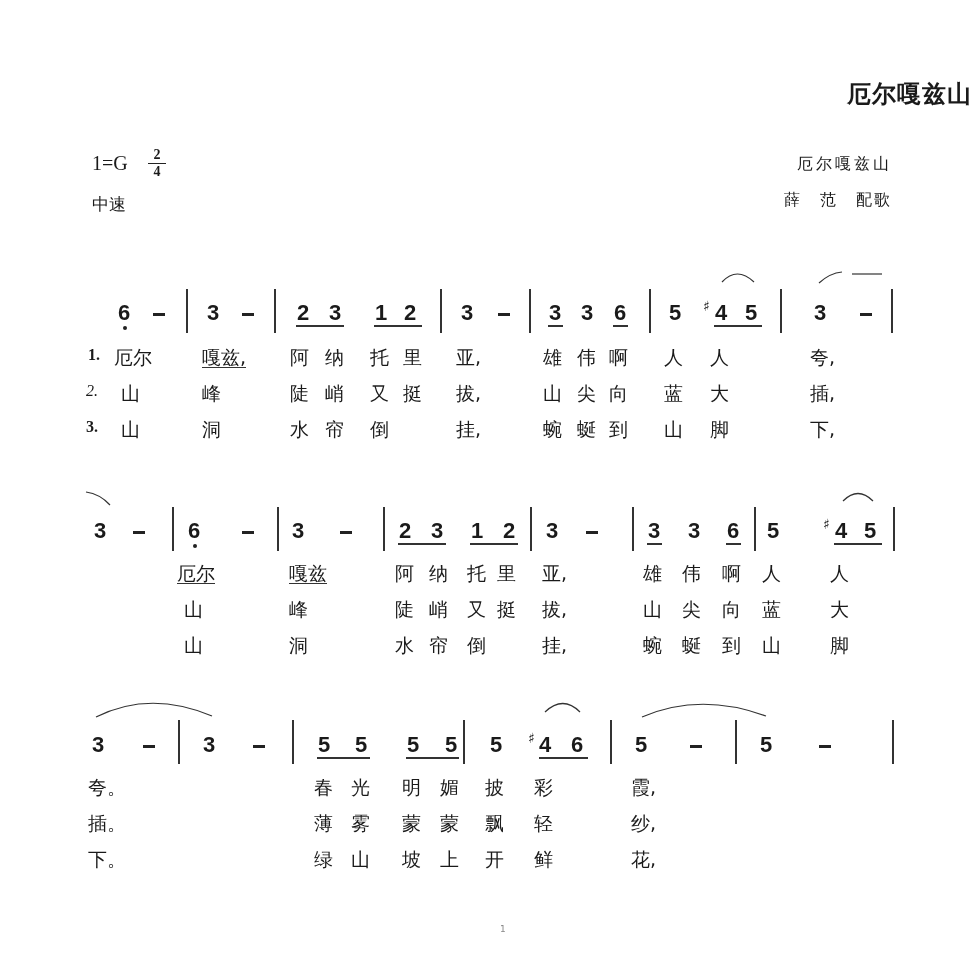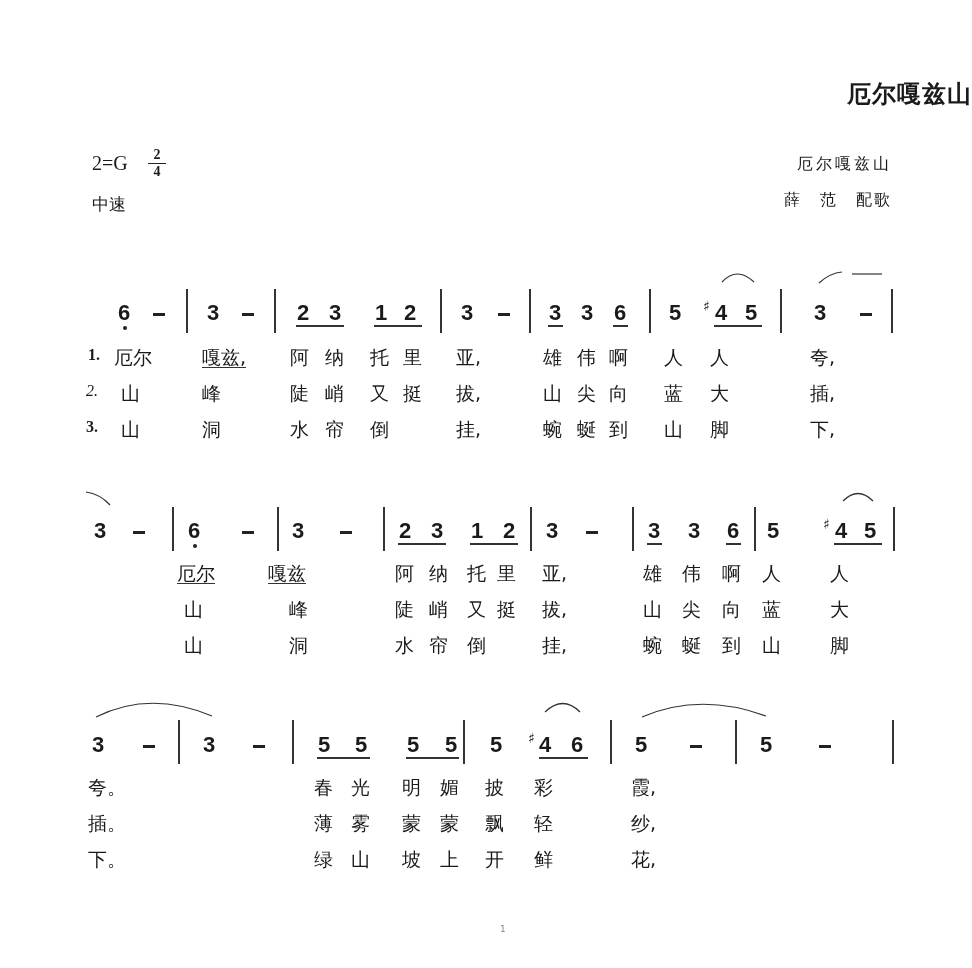--- a/index.html
+++ b/index.html
@@ -26,21 +26,21 @@
     .lyric { position: absolute; font-size: 19px; line-height: 20px; }
     .vnum { position: absolute; font-family: "Liberation Serif", serif; font-size: 16px; font-weight: bold; }
     .vnum.it { font-style: italic; font-weight: normal; }
     svg.slurs { position: absolute; left: 0; top: 0; }
     .pagenum { left: 500px; top: 924px; font-size: 9px; color: #888; }
   </style>
 </head>
 <body>
 
 <div class="abs title">厄尔嘎兹山</div>
-<div class="abs key">2=G</div>
+<div class="abs key">1=G</div>
 <div class="abs timesig">
   <span class="num">2</span>
   <span class="den">4</span>
 </div>
 <div class="abs tempo">中速</div>
 <div class="abs origin">厄尔嘎兹山</div>
 <div class="abs credit">薛　范　配歌</div>
 
 <svg class="slurs" width="972" height="968">
   <g fill="none" stroke="#333" stroke-width="1.2">
@@ -174,21 +174,21 @@
   <div class="uline" style="left:726px;top:543px;width:15px"></div>
   <div class="bar" style="left:754px;top:507px;height:44px"></div>
   <span class="note" style="left:767px;top:520px">5</span>
   <span class="sharp" style="left:823px;top:516px">♯</span>
   <span class="note" style="left:835px;top:520px">4</span>
   <span class="note" style="left:864px;top:520px">5</span>
   <div class="uline" style="left:834px;top:543px;width:48px"></div>
   <div class="bar" style="left:893px;top:507px;height:44px"></div>
 
   <span class="lyric" style="left:177px;top:563px;border-bottom:1.5px solid #333">厄尔</span>
-  <span class="lyric" style="left:268px;top:563px;border-bottom:1.5px solid #333">嘎兹</span>
+  <span class="lyric" style="left:289px;top:563px;border-bottom:1.5px solid #333">嘎兹</span>
   <span class="lyric" style="left:395px;top:563px">阿</span>
   <span class="lyric" style="left:429px;top:563px">纳</span>
   <span class="lyric" style="left:467px;top:563px">托</span>
   <span class="lyric" style="left:497px;top:563px">里</span>
   <span class="lyric" style="left:542px;top:563px">亚,</span>
   <span class="lyric" style="left:643px;top:563px">雄</span>
   <span class="lyric" style="left:682px;top:563px">伟</span>
   <span class="lyric" style="left:722px;top:563px">啊</span>
   <span class="lyric" style="left:762px;top:563px">人</span>
   <span class="lyric" style="left:830px;top:563px">人</span>

